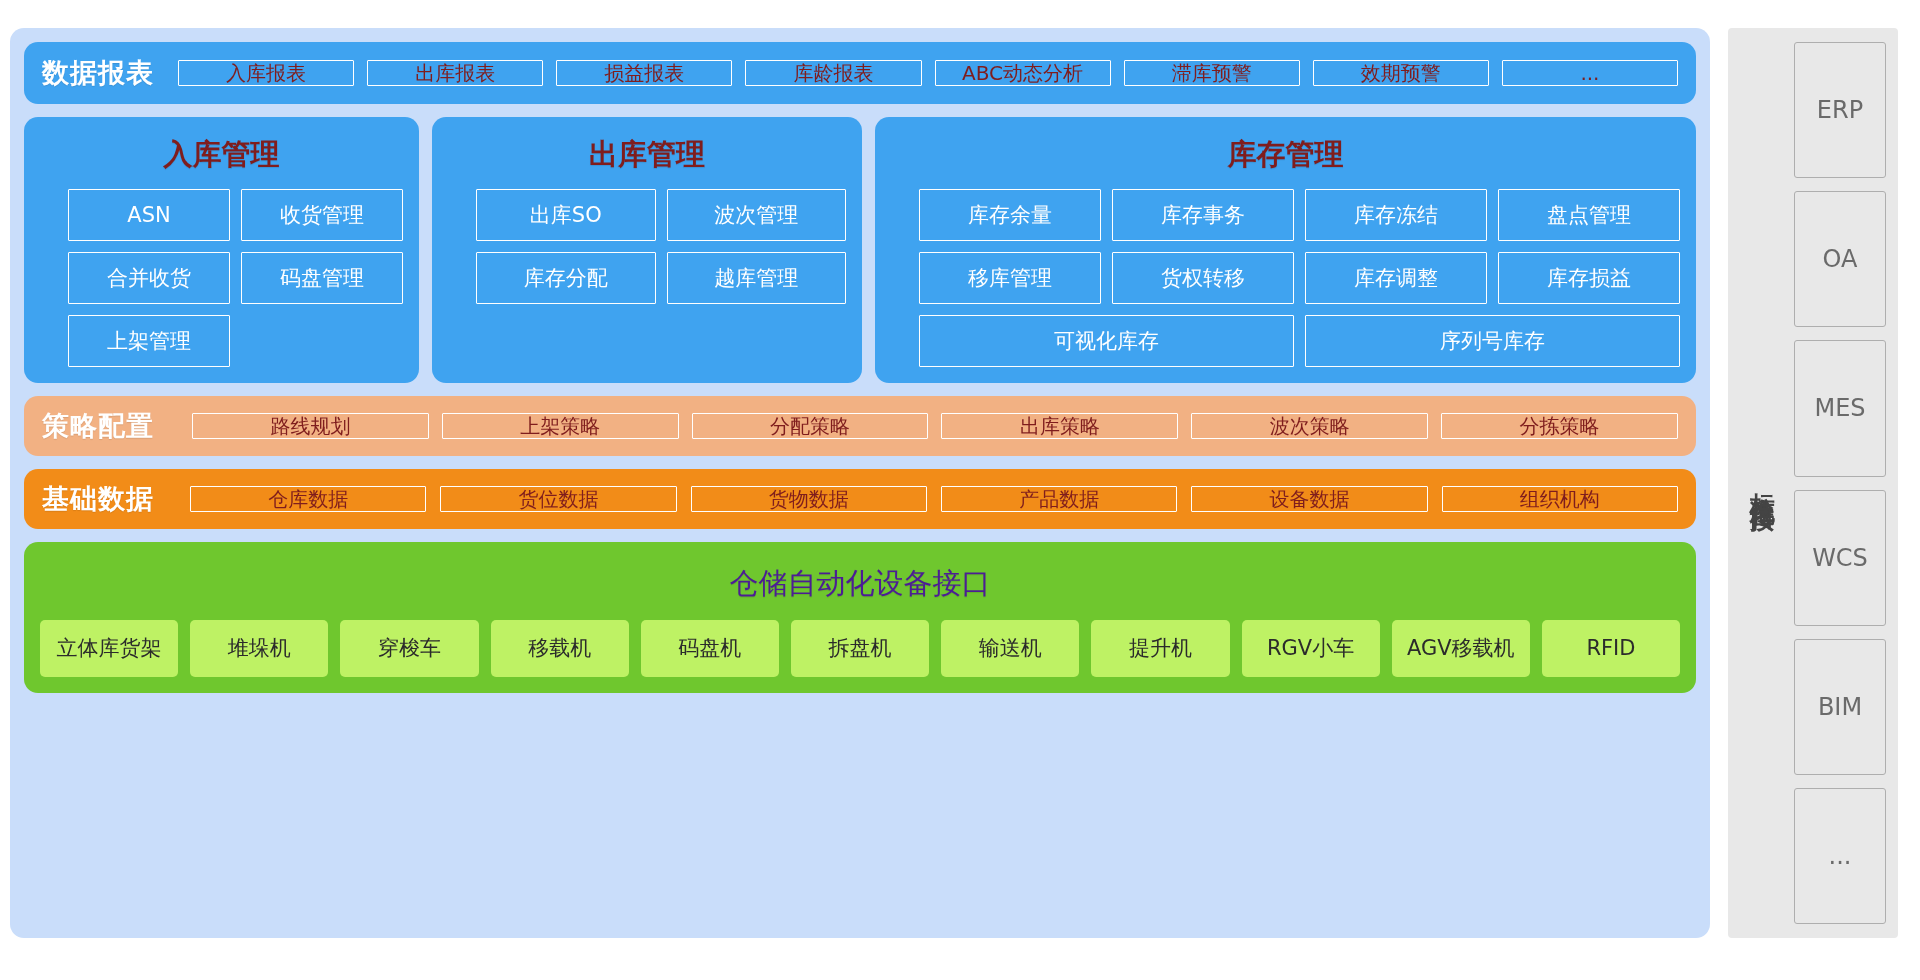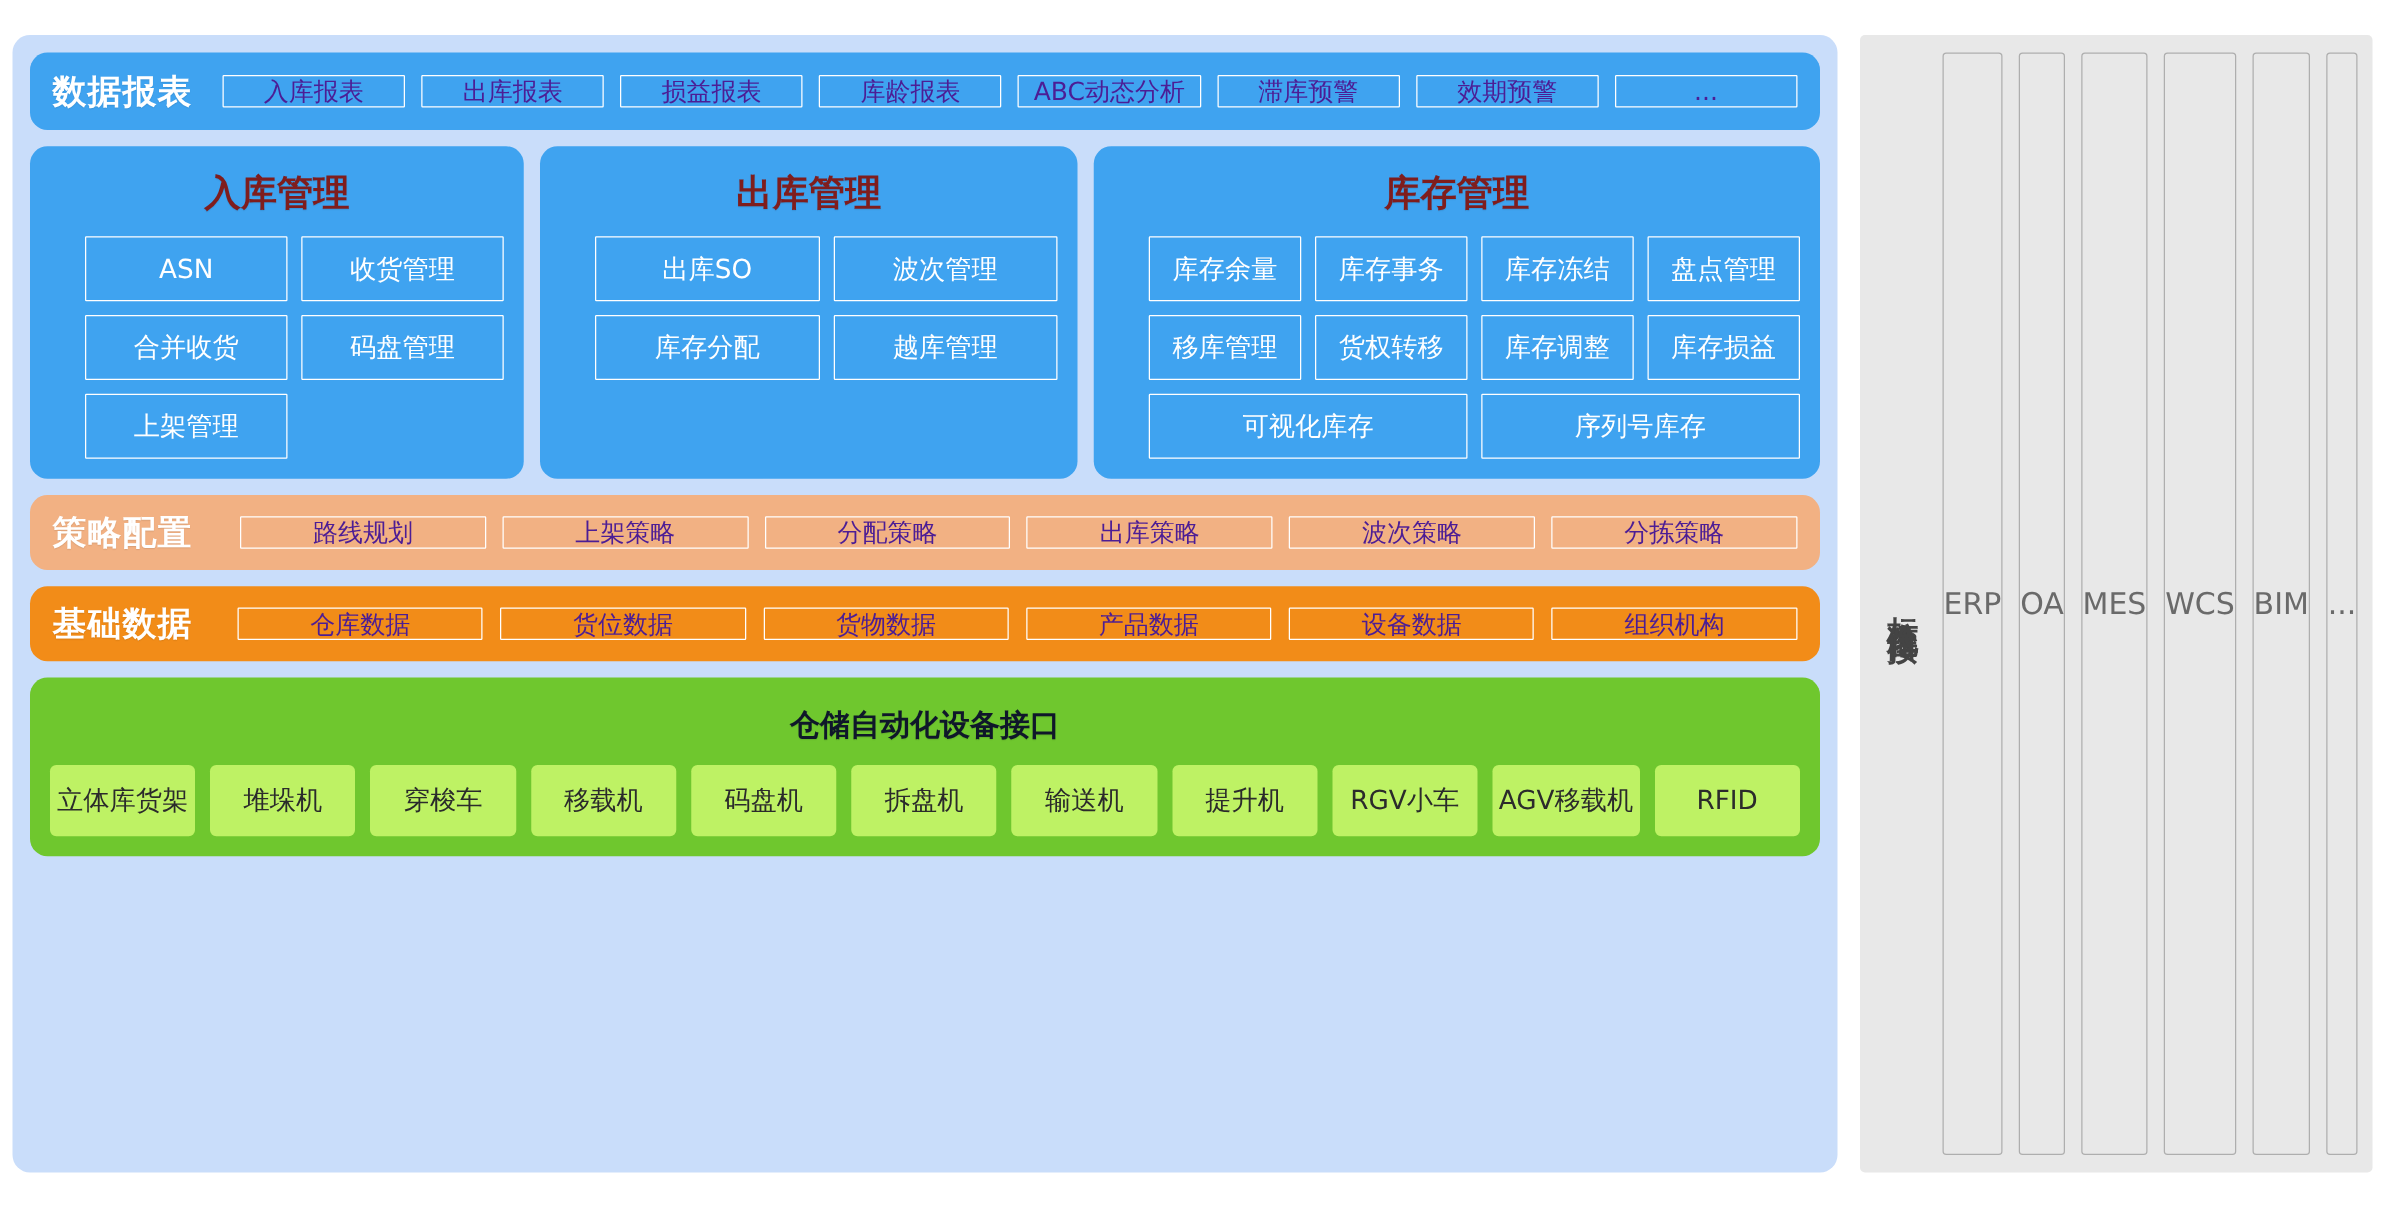--- a/index.html
+++ b/index.html
@@ -51,21 +51,21 @@
     padding: 13px 18px;
   }
   .reports-chips {
     display: flex;
     gap: 13px;
     flex: 1 1 auto;
     margin-left: 10px;
   }
   .chip-outline {
     border: 1.6px solid #ffffff;
-    color: #4c1d95;
+    color: #7f1d1d;
     background: transparent;
     font-size: 20px;
     padding: 0 6px;
     text-align: center;
     white-space: nowrap;
     flex: 1 1 0;
     border-radius: 1px;
     line-height: 1.2;
   }
 
@@ -146,23 +146,23 @@
   
   .auto-band {
     background: #6fc72e;
     border-radius: 14px;
     padding: 14px 16px 16px 16px;
     display: flex;
     flex-direction: column;
   }
   .auto-head {
     text-align: center;
-    color: #0f172a;
-    font-weight: bold;
-    font-size: 24px;
+    color: #4c1d95;
+    font-weight: normal;
+    font-size: 29px;
     margin: 8px 0 16px 0;
     text-shadow: 0 1px 1px rgba(0,0,0,.10);
   }
   .auto-chips {
     display: flex;
     gap: 12px;
   }
   .auto-chip {
     background: #bef264;
     color: #2b2b2b;
@@ -194,21 +194,21 @@
     text-orientation: upright;
     display: flex;
     align-items: center;
     justify-content: center;
     letter-spacing: 4px;
     line-height: 1.1;
   }
   .side-items {
     flex: 1 1 auto;
     display: flex;
-    flex-direction: row;
+    flex-direction: column;
     gap: 13px;
   }
   .side-item {
     flex: 1 1 0;
     background: #e8e8e8;
     border: 1.6px solid #aeaeae;
     border-radius: 3px;
     color: #6a6a6a;
     font-size: 24px;
     display: flex;

